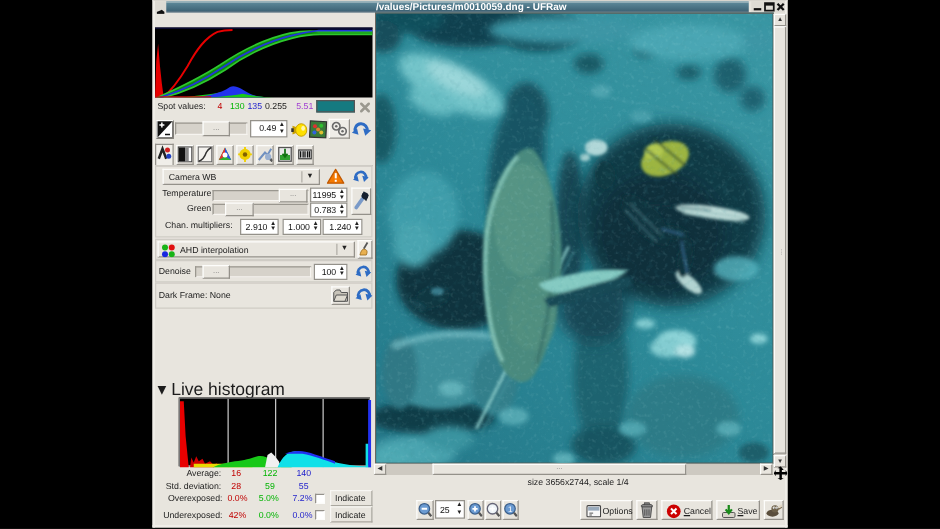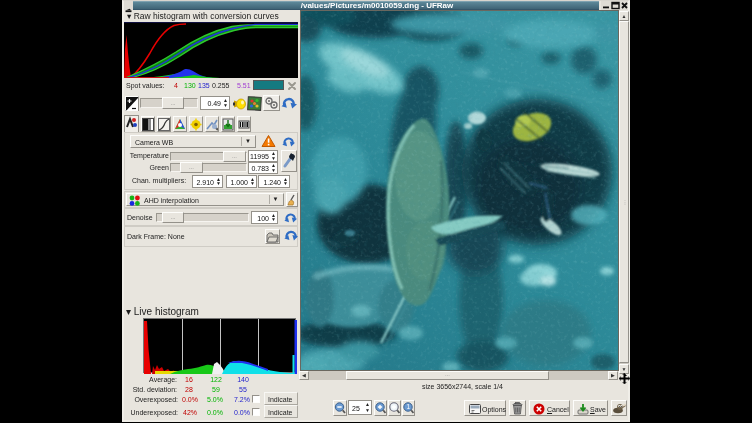--- a/index.html
+++ b/index.html
@@ -31,21 +31,20 @@
     <div style="font-size:8px;font-weight:bold;color:#fff;text-align:center;line-height:8px;text-indent:22px;">/values/Pictures/m0010059.dng - UFRaw</div>
   </div>
   <div class="abs" style="left:477px;top:0;width:27px;height:9px;background:#dedbd4;"></div>
   <svg class="abs" style="left:477px;top:0;" width="28" height="10">
     <rect x="2" y="5.5" width="6" height="1.8" fill="#111"></rect>
     <rect x="11" y="1.5" width="7" height="6" fill="none" stroke="#111" stroke-width="1.4"></rect>
     <rect x="11" y="1.5" width="7" height="2" fill="#111"></rect>
     <path d="M21,2 L26,7 M26,2 L21,7" stroke="#111" stroke-width="1.8"></path>
   </svg>
 
-  <div class="t" style="left:3px;top:11px;font-size:8.5px;">▾&nbsp;Raw histogram with conversion curves</div>
 
   <div class="abs" style="left:0;top:21px;width:174px;height:56px;background:#000;border-top:1px solid #101040;">
     <svg width="174" height="55">
       <path d="M0,55 L1,26 L2.5,12 L4,30 L5.5,44 L7,55 Z" fill="#e80000"></path>
       <path d="M6,55 C14,49 20,40 26,30 C33,17 40,7 50,2.5 C55,1 58,1 62,1" fill="none" stroke="#e80000" stroke-width="1.5"></path>
       <path d="M2,55 C20,47 38,38 52,29 C72,15.5 92,7 108,3.5 C116,2 124,1.6 130,2.2 L174,2.2 L174,4.5 L132,4.5 C124,4.5 118,5.5 110,7.5 C94,11.5 74,20 56,33 C42,42 24,51 6,55 Z" fill="#0d8a0d"></path>
       <path d="M2,55 C20,47 38,38 52,29 C72,15.5 92,7 108,3.5 C116,2 124,1.6 130,2.2 L174,2.2" fill="none" stroke="#2ec82e" stroke-width="1.4"></path>
       <path d="M6,55 C24,51 42,42 56,33 C74,20 94,11.5 110,7.5 C118,5.5 124,4.5 132,4.5 L174,4.5" fill="none" stroke="#2ec82e" stroke-width="1.4"></path>
       <path d="M4,55 C22,49.5 40,40.5 54,31 C73,18 93,9.5 109,5.5 C117,3.4 124,2.2 131,1.4 L174,1.4" fill="none" stroke="#2233dd" stroke-width="1.4"></path>
       <path d="M22,55 C32,53.5 44,52.5 54,50.5 C64,48.5 72,52 80,53.8 C88,55 95,55 100,55 Z" fill="#18c818"></path>
@@ -300,21 +299,21 @@
   <div class="abs" style="left:159.5px;top:228px;width:14px;height:14px;">
     <svg width="14" height="14">
         <g fill="none" stroke="#2e6cc4" stroke-width="2.2">
           <path d="M2.8,9 A4.6,4.6 0 1 1 11.6,8.4"></path>
         </g>
         <path d="M8.4,6 L14,7.3 L9.9,11.4 Z" fill="#2e6cc4"></path>
         <path d="M5.4,11 L0.4,9.5 L4.3,6.3 Z" fill="#2e6cc4"></path>
       </svg>
   </div>
 
-  <div class="t" style="left:2px;top:306px;font-size:10px;">▾&nbsp;Live histogram</div>
+  <div class="t" style="left:2px;top:306px;font-size:14px;">▾&nbsp;Live histogram</div>
   <div class="abs" style="left:18.5px;top:317px;width:153px;height:55px;background:#000;border:1px solid #777;">
     <svg width="153" height="55">
       <g stroke="#c4c4c4" stroke-width="1">
           <path d="M38.5,0 V55 M76.5,0 V55 M114.5,0 V55"></path>
         </g>
       <path d="M0,55 L0,2 L3,2 L4.5,30 L6,45 L7,55 Z" fill="#e80000"></path>
       <path d="M8,55 L9,47 L11,51 L13,46 L15,50 L18,48 L20,52 L24,50 L27,53 L30,51 L27,55 Z" fill="#d00000"></path>
       <rect x="11" y="52" width="47" height="3" fill="#e8d800"></rect>
       <path d="M26,55 C32,52 38,51 44,50 C52,49.5 58,47 62,46 C66,45 70,47 74,49 L78,51 L84,53 L90,55 Z" fill="#18c818"></path>
       <path d="M68,55 L70,45 L73,43 L76,46 L79,50 L81,55 Z" fill="#f0f0f0"></path>

